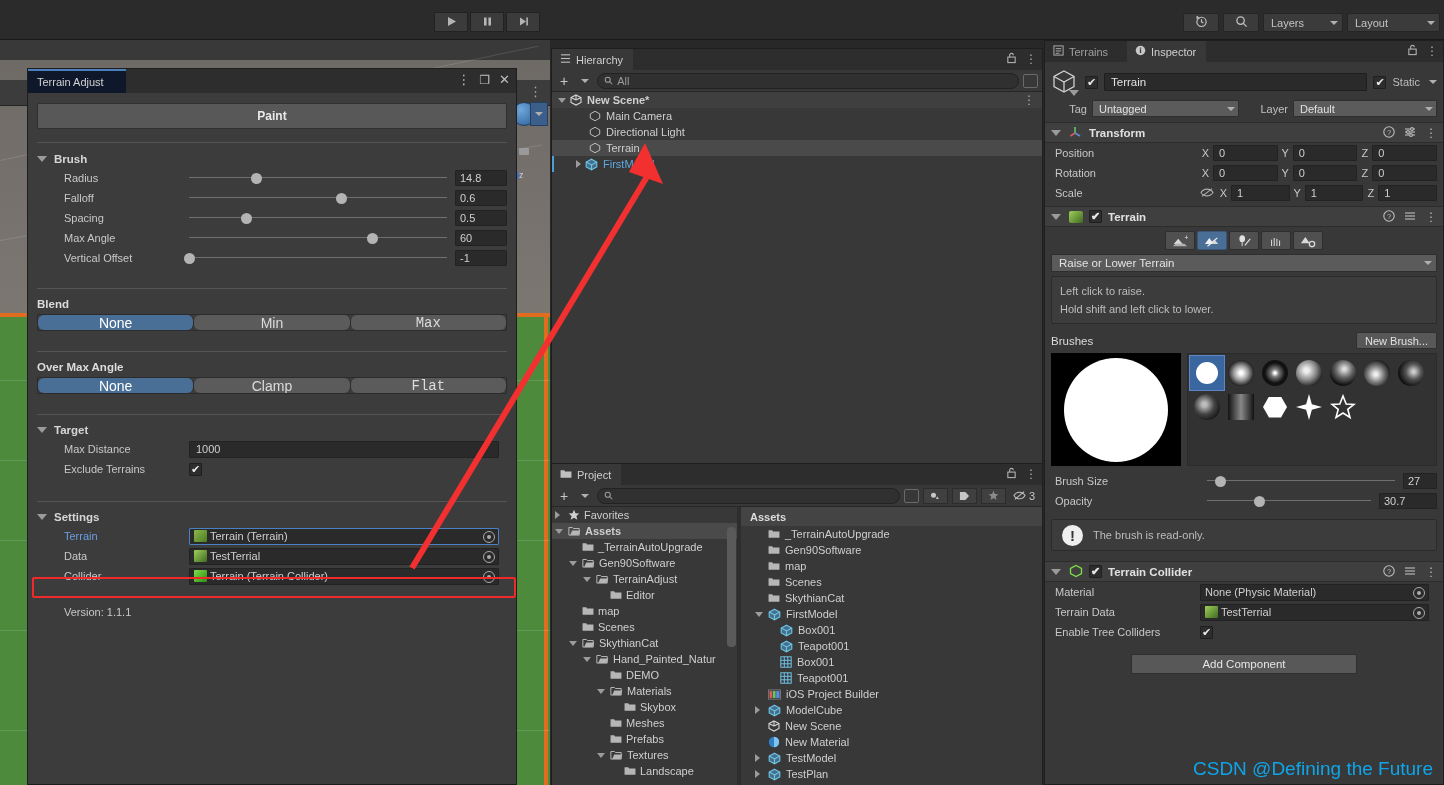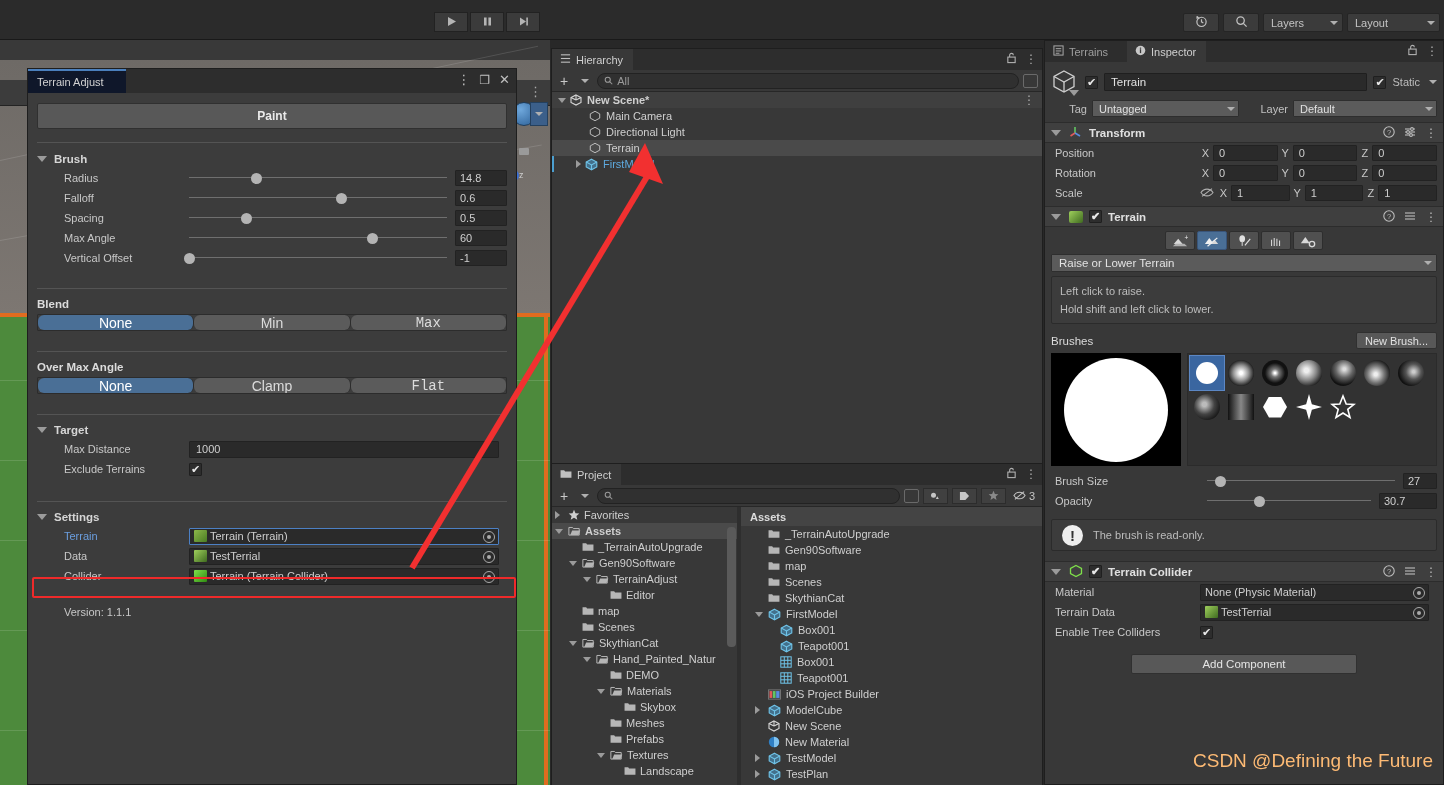--- a/index.html
+++ b/index.html
@@ -161,21 +161,21 @@
   .brush-grid { flex:1; background:#323232; border:1px solid #2b2b2b; padding:2px; }
   .bgrow { display:flex; }
   .bcell { width:34px;height:34px; display:flex;align-items:center;justify-content:center; }
   .bcell.on { background:#3a66a0; outline:1px solid #5c87c4; }
   .infobox { margin:8px 6px 0 6px; background:#3c3c3c; border:1px solid #2b2b2b; border-radius:2px;
              height:32px; display:flex; align-items:center; padding:0 10px; gap:10px; font-size:11px; color:#bdbdbd;}
   .excl { width:21px;height:21px;border-radius:50%;background:#efefef; color:#333; font-weight:bold;
           display:flex;align-items:center;justify-content:center; font-size:15px; flex:none;}
   .addcomp { margin:12px auto 0 auto; width:226px; height:20px; background:#585858; border:1px solid #303030;
              border-radius:2px; display:flex;align-items:center;justify-content:center; font-size:11.5px; color:#e4e4e4;}
-  .watermark { position:absolute; right:10px; bottom:12px; font-size:19px; color:#fdba74; }
+  .watermark { position:absolute; right:10px; bottom:4px; font-size:19px; color:#0ea5e9; }
 
   
   .annot { position:absolute; left:0; top:0; width:1444px; height:785px; pointer-events:none; }
 </style>
 </head>
 <body>
 
 <div id="app">
 
   <div class="sceneview">

